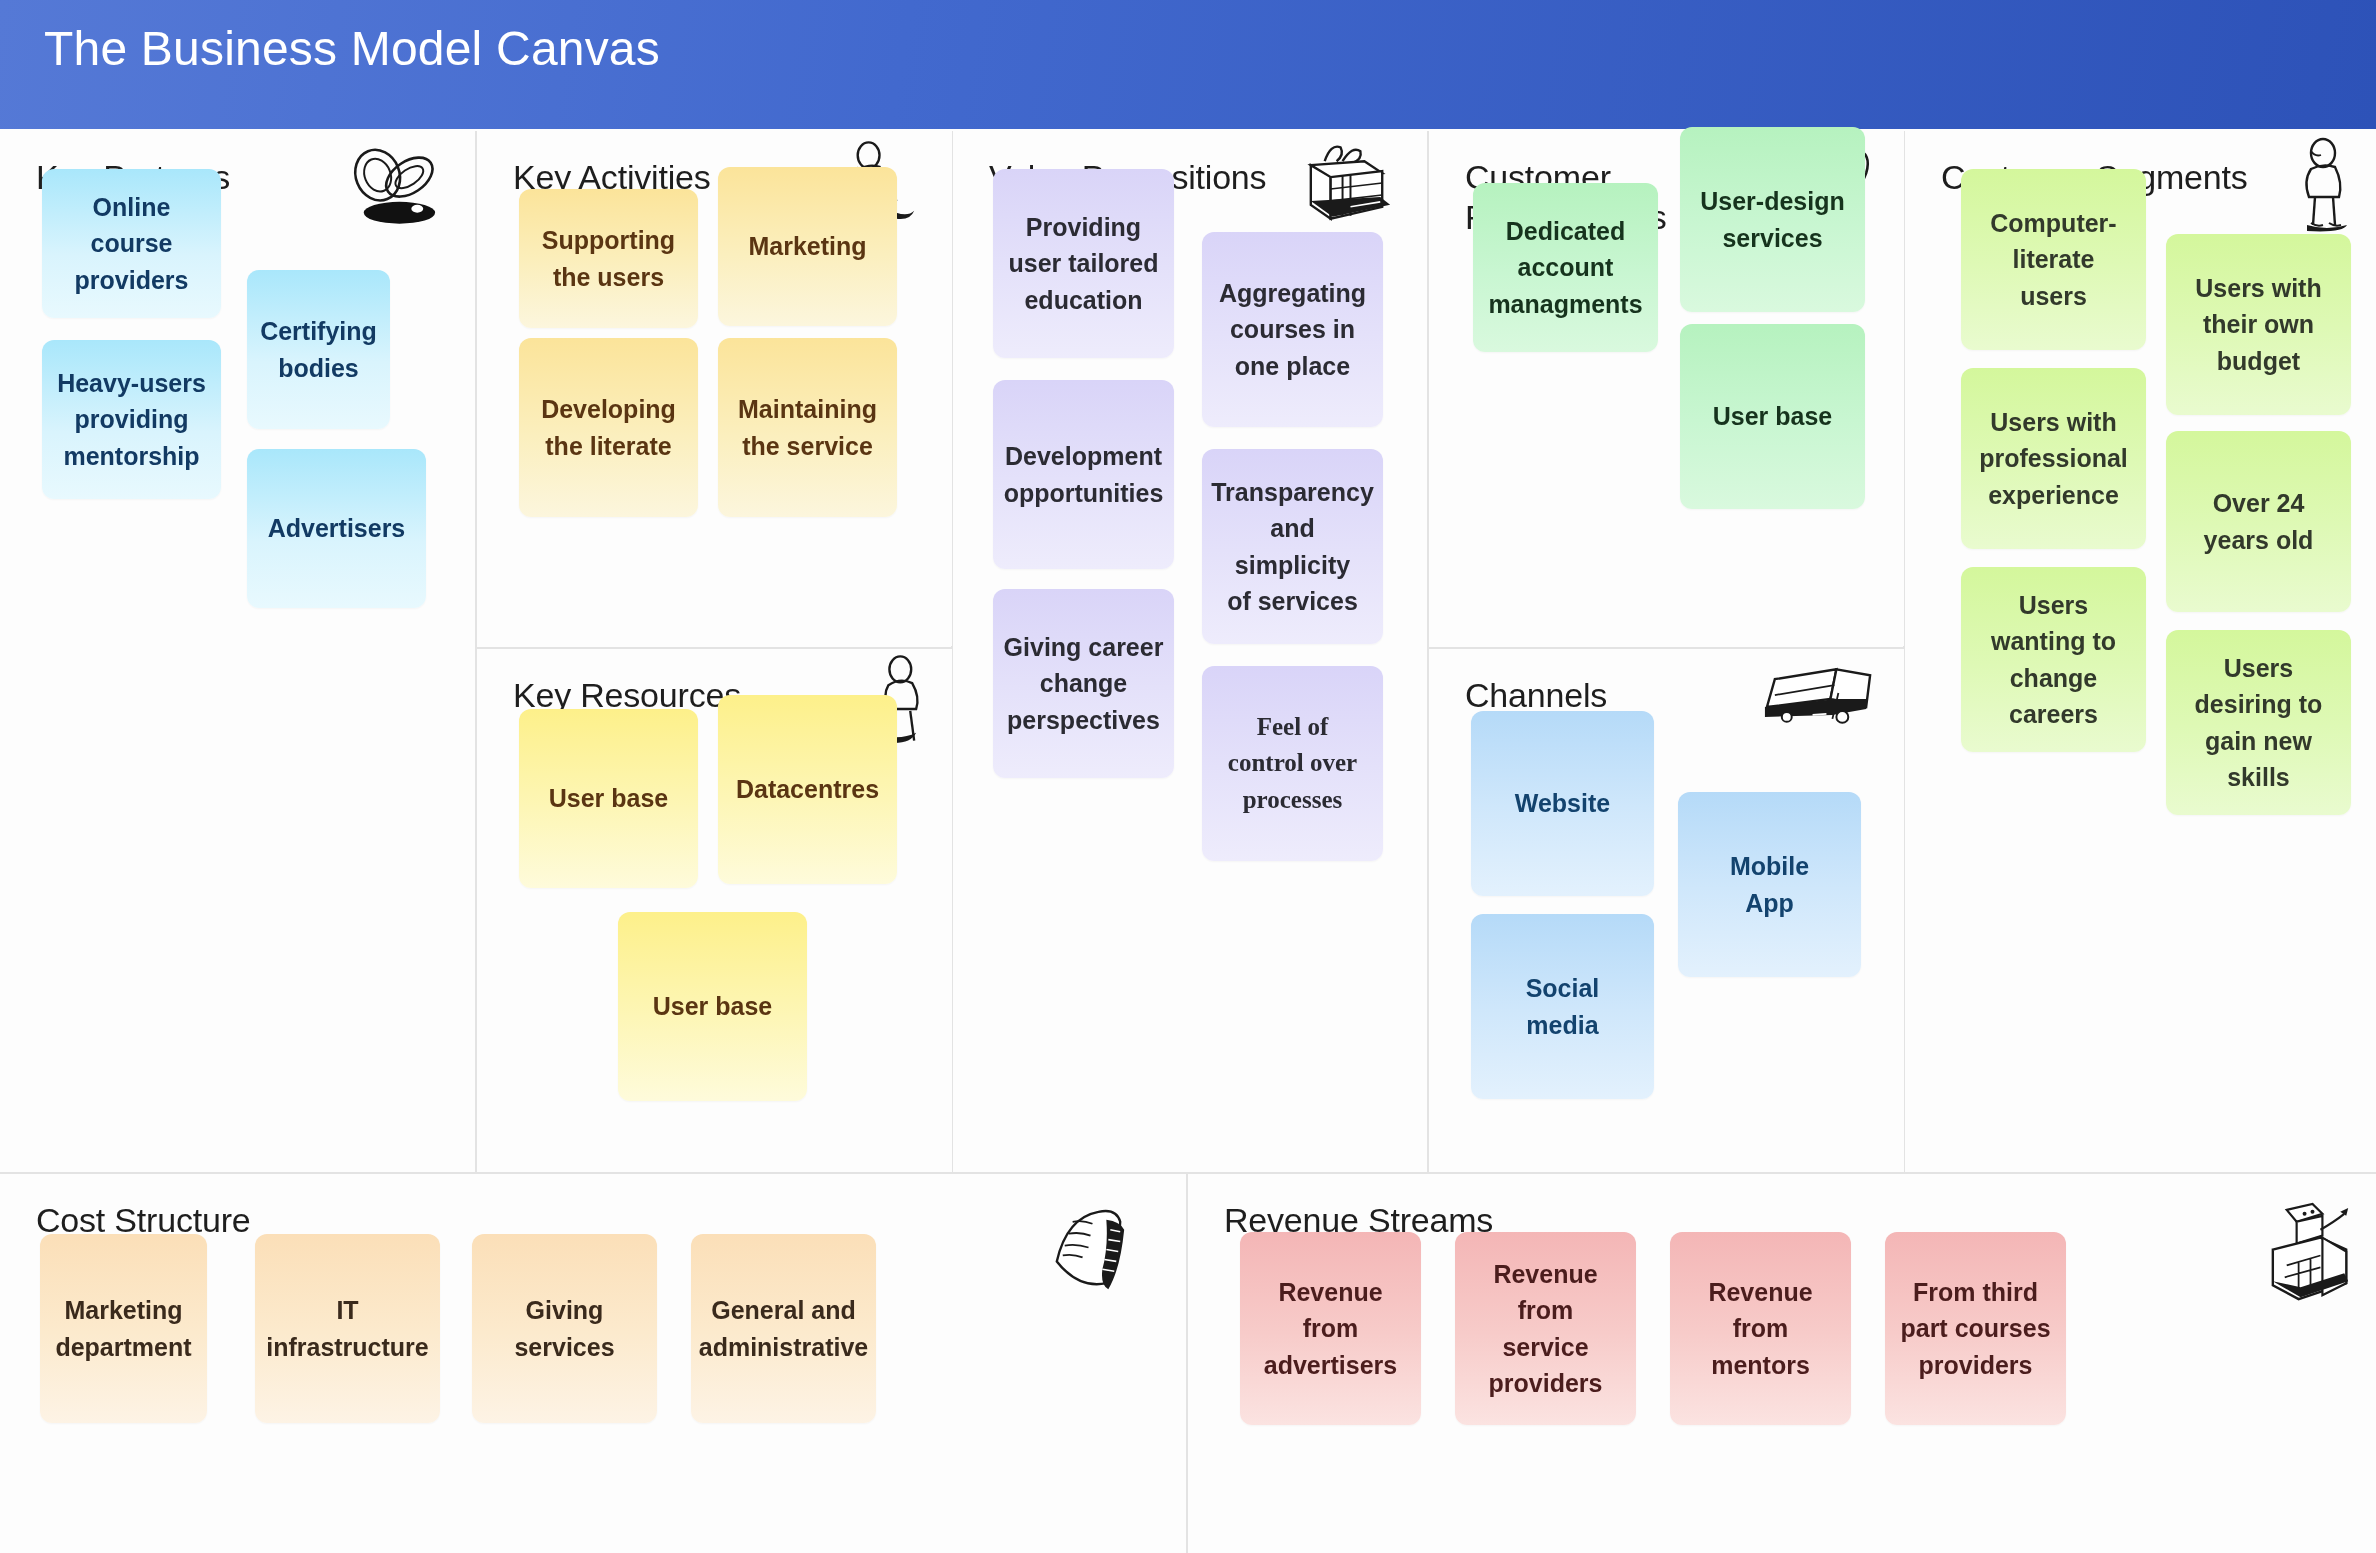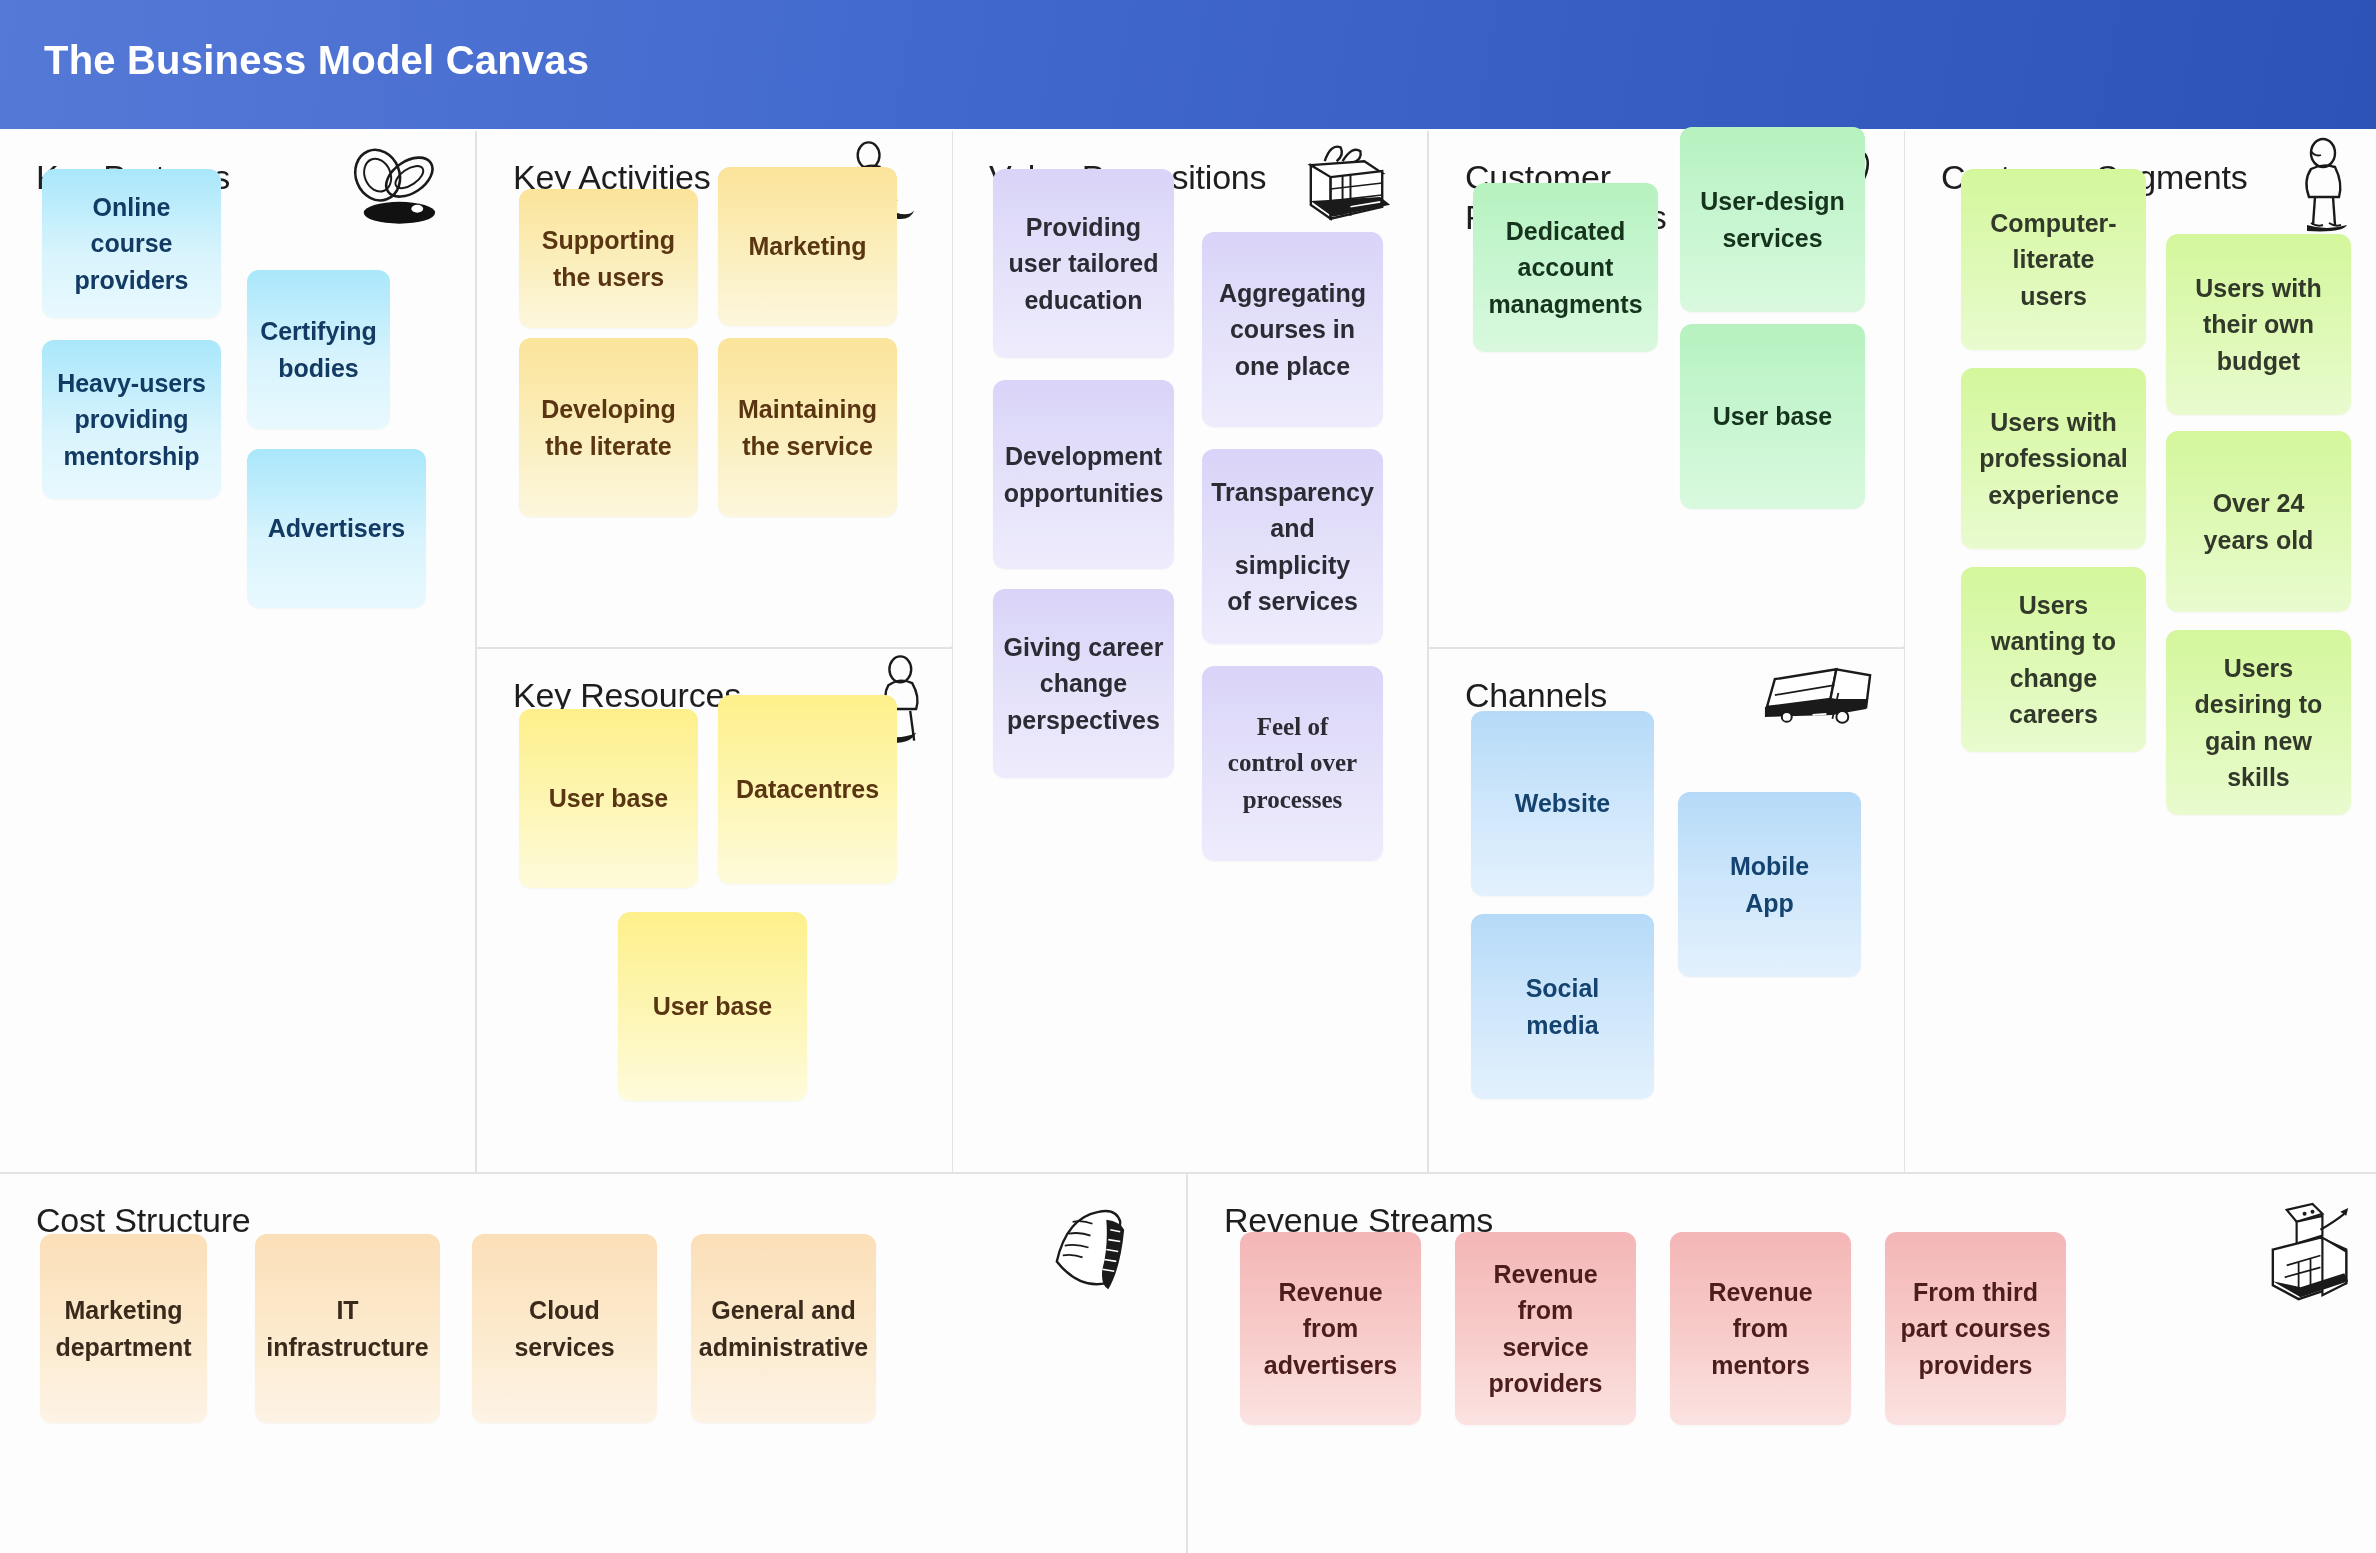--- a/index.html
+++ b/index.html
@@ -20,23 +20,23 @@
 
   
   #header {
     position: absolute;
     left: 0; top: 0;
     width: 2376px; height: 129px;
     background: linear-gradient(100deg, #5579d6 0%, #4269ce 38%, #2d52b8 100%);
   }
   #header-title {
     position: absolute;
-    left: 44px; top: 38px;
-    font-size: 40px;
-    font-weight: 700;
+    left: 44px; top: 21px;
+    font-size: 48px;
+    font-weight: 400;
     letter-spacing: 0.2px;
     color: #ffffff;
   }
 
   
   .cell { position: absolute; background: #fdfdfd; }
   .cell-title {
     position: absolute;
     left: 36px;
     top: 26px;
@@ -349,21 +349,21 @@
     </div>
     <div class="note n-peach" style="left:40px; top:60px; width:167px; height:189px;">
       <span>Marketing
 department</span>
     </div>
     <div class="note n-peach" style="left:255px; top:60px; width:185px; height:189px;">
       <span>IT
 infrastructure</span>
     </div>
     <div class="note n-peach" style="left:472px; top:60px; width:185px; height:189px;">
-      <span>Cloud
+      <span>Giving
 services</span>
     </div>
     <div class="note n-peach" style="left:691px; top:60px; width:185px; height:189px;">
       <span>General and
 administrative</span>
     </div>
   </div>
 
   <div class="cell" style="left:1188px; top:1174px; width:1188px; height:379px;">
     <div class="cell-title">Revenue Streams</div>

